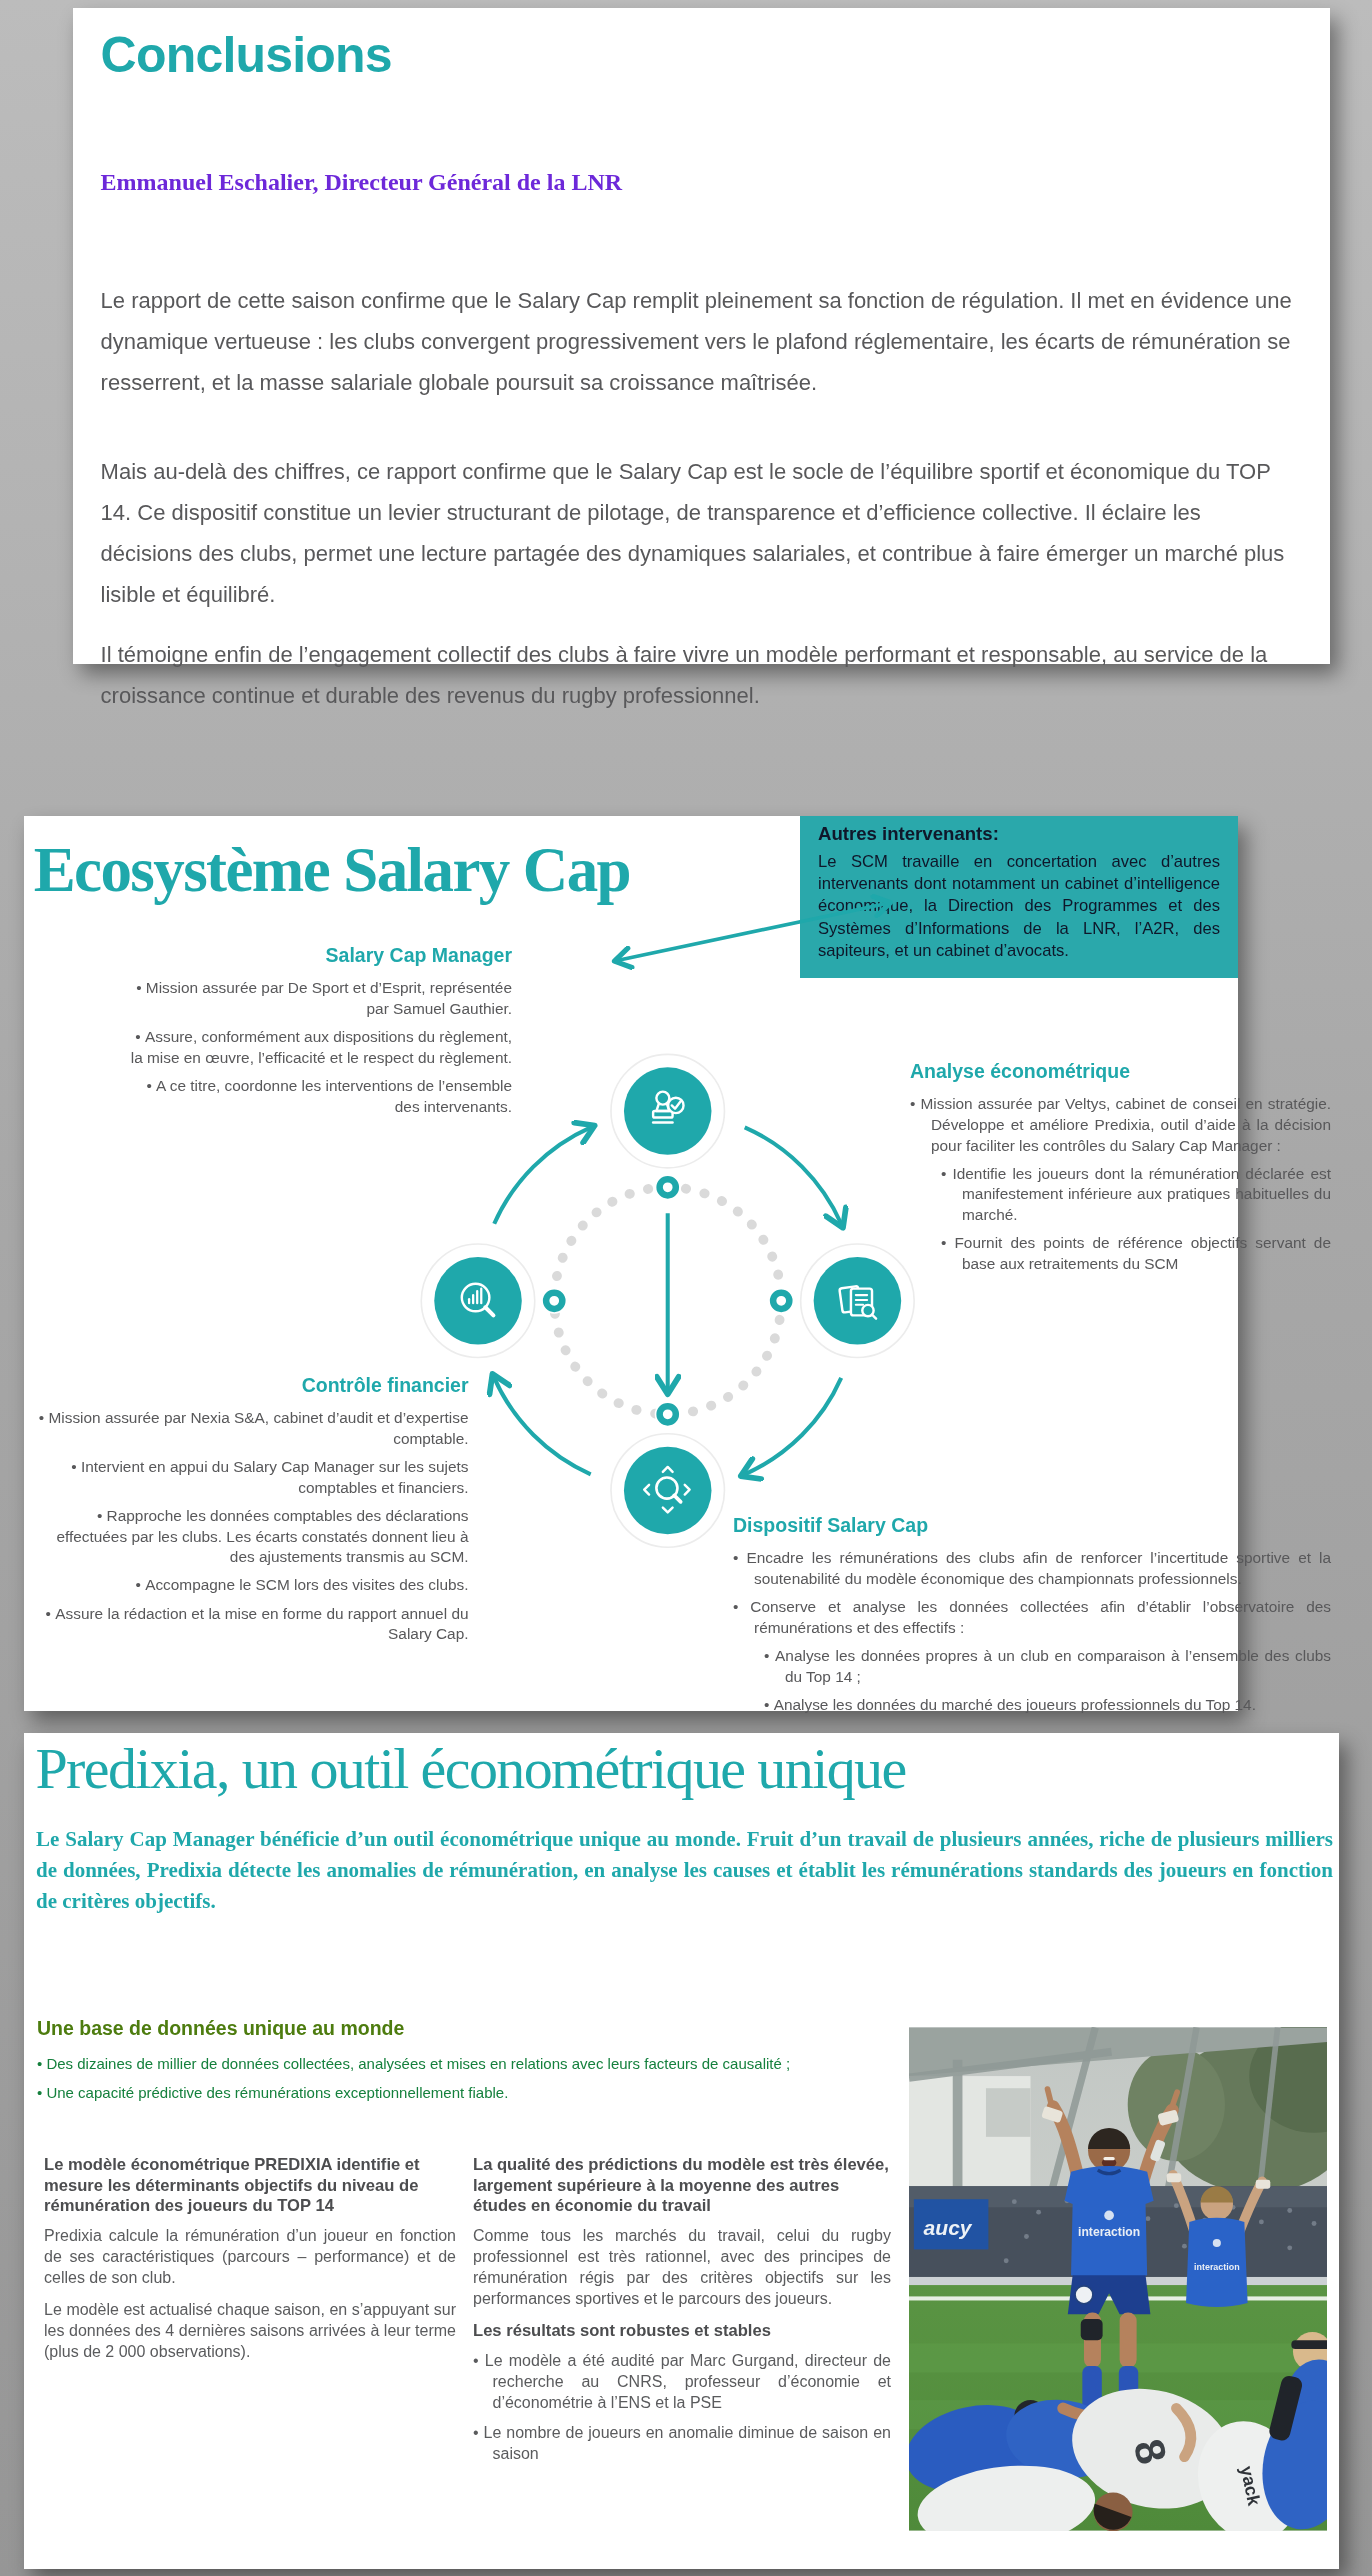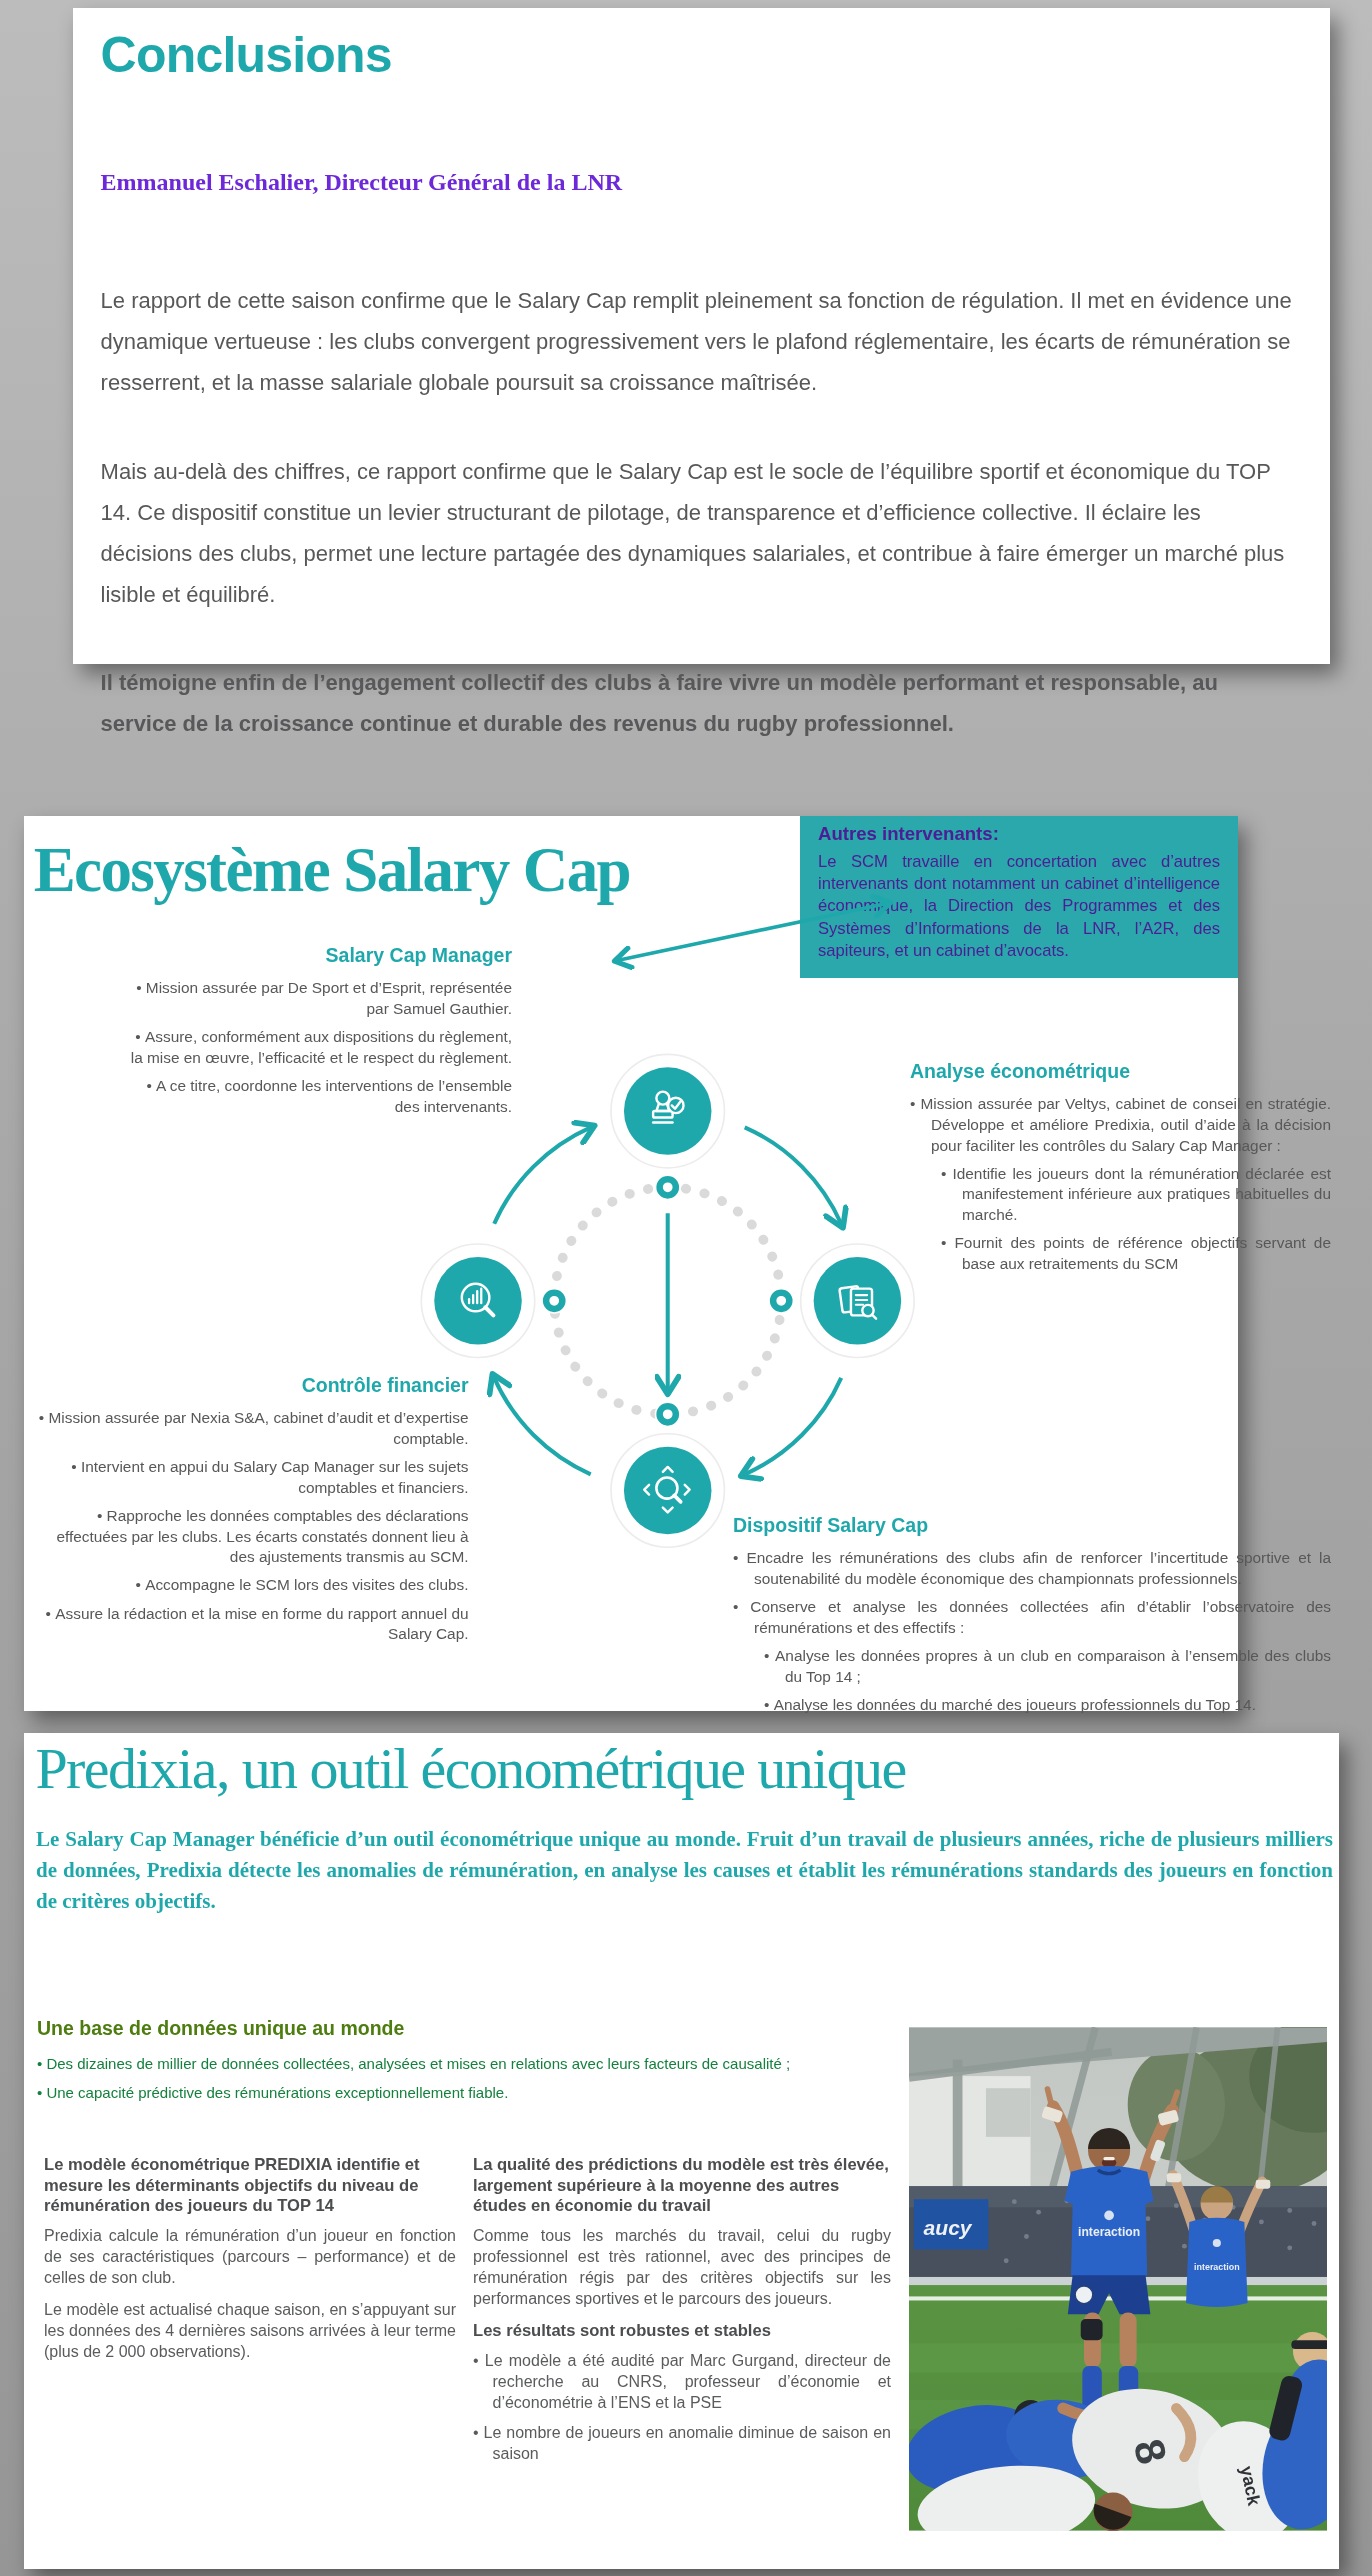--- a/index.html
+++ b/index.html
@@ -14,28 +14,28 @@
   #card2 { left:24px;  top:816px; width:1214px; height:895px; }
   #card3 { left:24px;  top:1733px; width:1315px; height:836px; }
 
   
   .c1-title { position:absolute; left:27.6px; top:18px; font-size:50px; font-weight:bold;
               color:#1fa8ab; letter-spacing:-0.8px; margin:0; }
   .c1-author { position:absolute; left:27.6px; top:161px; margin:0;
                font-family:"Liberation Serif", serif; font-size:24px; font-weight:bold; color:#6d28d9; }
   .c1-p { position:absolute; left:27.6px; width:1198px; margin:0;
           font-size:22px; line-height:41px; color:#58585a; }
-  #c1p0 { top:272px; } #c1p1 { top:443px; } #c1p2 { top:654px;font-weight:bold; }
+  #c1p0 { top:272px; } #c1p1 { top:443px; } #c1p2 { top:626px; }
 
   
   .c2-title { position:absolute; left:9.7px; top:18px; margin:0;
               font-family:"Liberation Serif", serif; font-size:63px; font-weight:bold;
               color:#1fa8ab; letter-spacing:-1.6px; }
   .callout { position:absolute; right:0; top:0; width:438px; box-sizing:border-box;
-             background:#2aa8ab; color:#4c1d95; padding:6.5px 18px 16px 18px; }
+             background:#2aa8ab; color:#0f172a; padding:6.5px 18px 16px 18px; }
   .callout-title { font-size:18.6px; font-weight:bold; margin:0 0 6.5px 0; }
   .callout-body { font-size:16.6px; line-height:1.34; text-align:justify; margin:0; }
 
   .diagram-svg { position:absolute; left:0; top:0; width:1315px; height:895px; pointer-events:none; }
 
   .node { position:absolute; color:#58585a; font-size:15.4px; line-height:1.35; }
   .node-title { font-size:19.5px; font-weight:bold; color:#1fa8ab; margin:0 0 9.7px 0; }
   .node ul { list-style:none; margin:0; padding:0; }
   .node li { margin:0 0 7.3px 0; }
   .right-node { text-align:right; }

